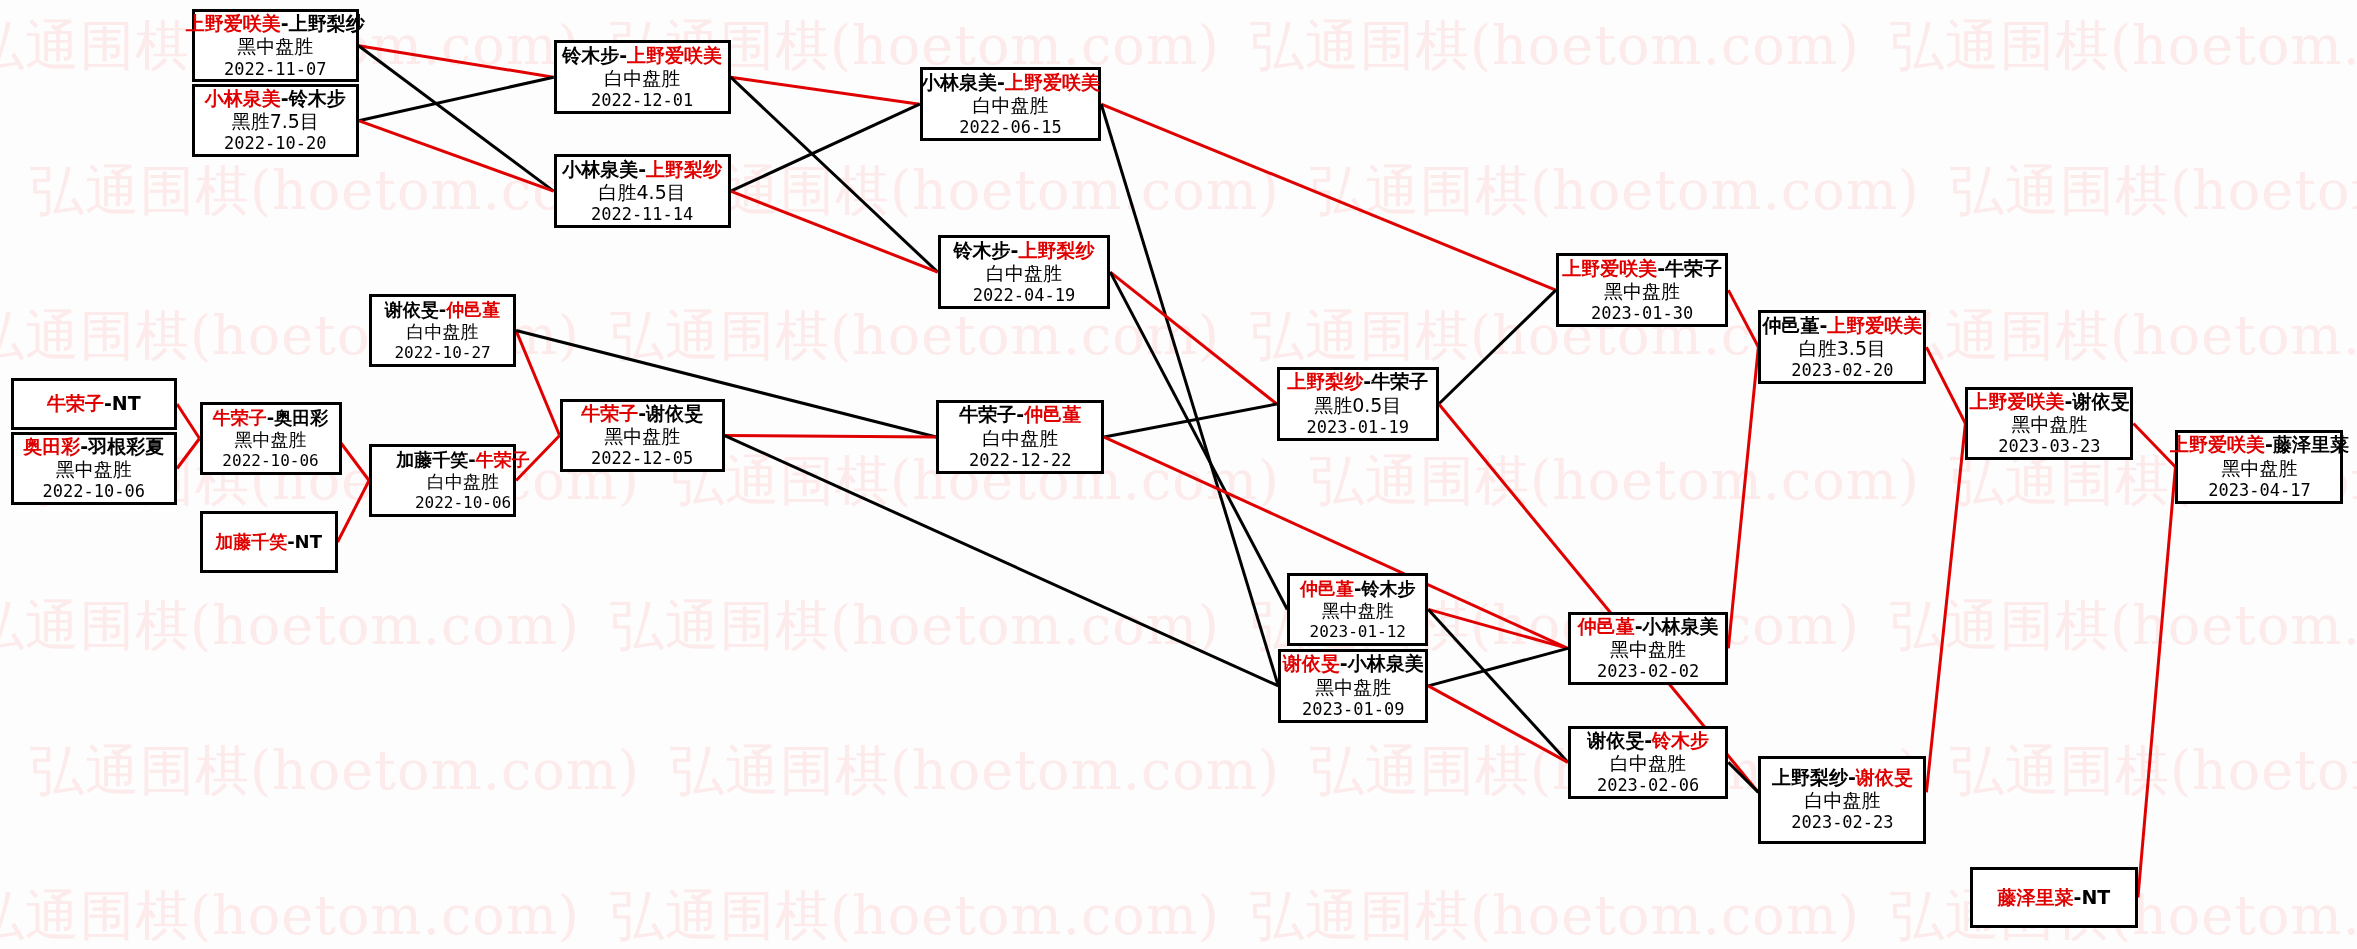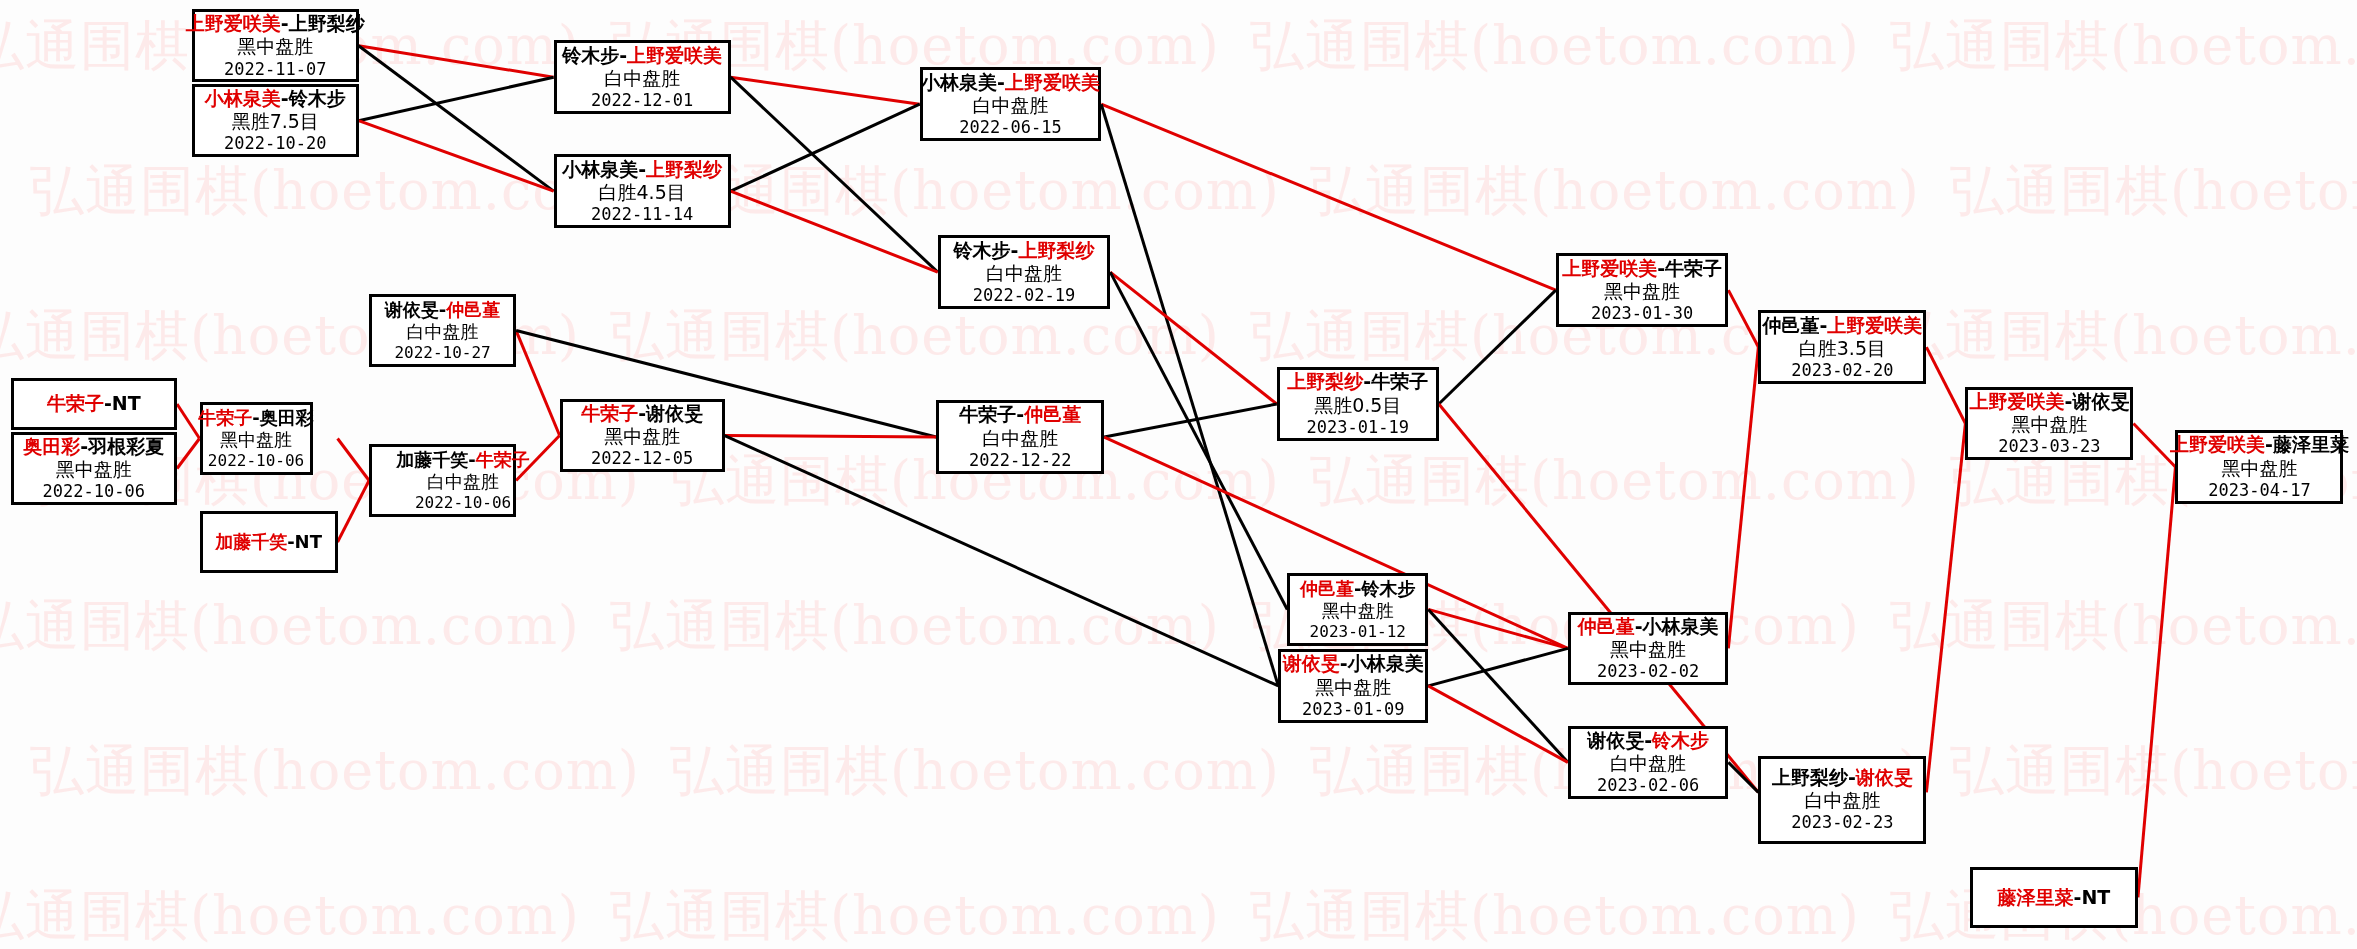--- a/index.html
+++ b/index.html
@@ -173,31 +173,31 @@
         <div class="line3">2022-11-14</div>
       </div>
       <div class="node" style="left: 919.695px; top: 67.4645px; width: 181.539px; height: 73.4613px;">
         <div class="line1"><span class="loser">小林泉美</span><span class="sep">-</span><span class="winner">上野爱咲美</span></div>
         <div class="line2">白中盘胜</div>
         <div class="line3">2022-06-15</div>
       </div>
       <div class="node" style="left: 937.699px; top: 235.376px; width: 172.537px; height: 73.4613px;">
         <div class="line1"><span class="loser">铃木步</span><span class="sep">-</span><span class="winner">上野梨纱</span></div>
         <div class="line2">白中盘胜</div>
-        <div class="line3">2022-02-19</div>
+        <div class="line3">2022-04-19</div>
       </div>
       <div class="node" style="left: 10.5022px; top: 377.801px; width: 166.535px; height: 52.4724px;">
         <div class="line1"><span class="winner">牛荣子</span><span class="sep">-</span><span class="loser">NT</span></div>
       </div>
       <div class="node" style="left: 10.5022px; top: 431.773px; width: 166.535px; height: 73.4613px;">
         <div class="line1"><span class="winner">奥田彩</span><span class="sep">-</span><span class="loser">羽根彩夏</span></div>
         <div class="line2">黑中盘胜</div>
         <div class="line3">2022-10-06</div>
       </div>
-      <div class="node small" style="left: 199.542px; top: 401.788px; width: 113px; height: 73.4613px;">
+      <div class="node small" style="left: 199.542px; top: 401.788px; width: 142px; height: 73.4613px;">
         <div class="line1"><span class="winner">牛荣子</span><span class="sep">-</span><span class="loser">奥田彩</span></div>
         <div class="line2">黑中盘胜</div>
         <div class="line3">2022-10-06</div>
       </div>
       <div class="node small" style="left: 199.542px; top: 511.231px; width: 138.029px; height: 61.4676px;">
         <div class="line1"><span class="winner">加藤千笑</span><span class="sep">-</span><span class="loser">NT</span></div>
       </div>
       <div class="node small" style="left: 369.078px; top: 293.845px; width: 147.031px; height: 73.4613px;">
         <div class="line1"><span class="loser">谢依旻</span><span class="sep">-</span><span class="winner">仲邑堇</span></div>
         <div class="line2">白中盘胜</div>

